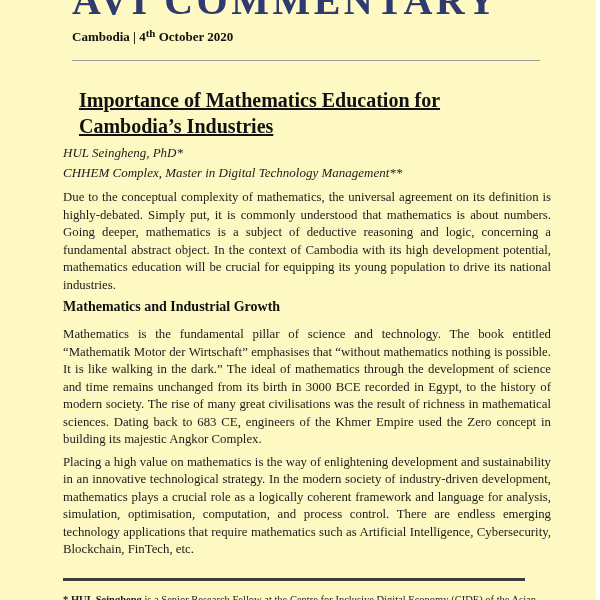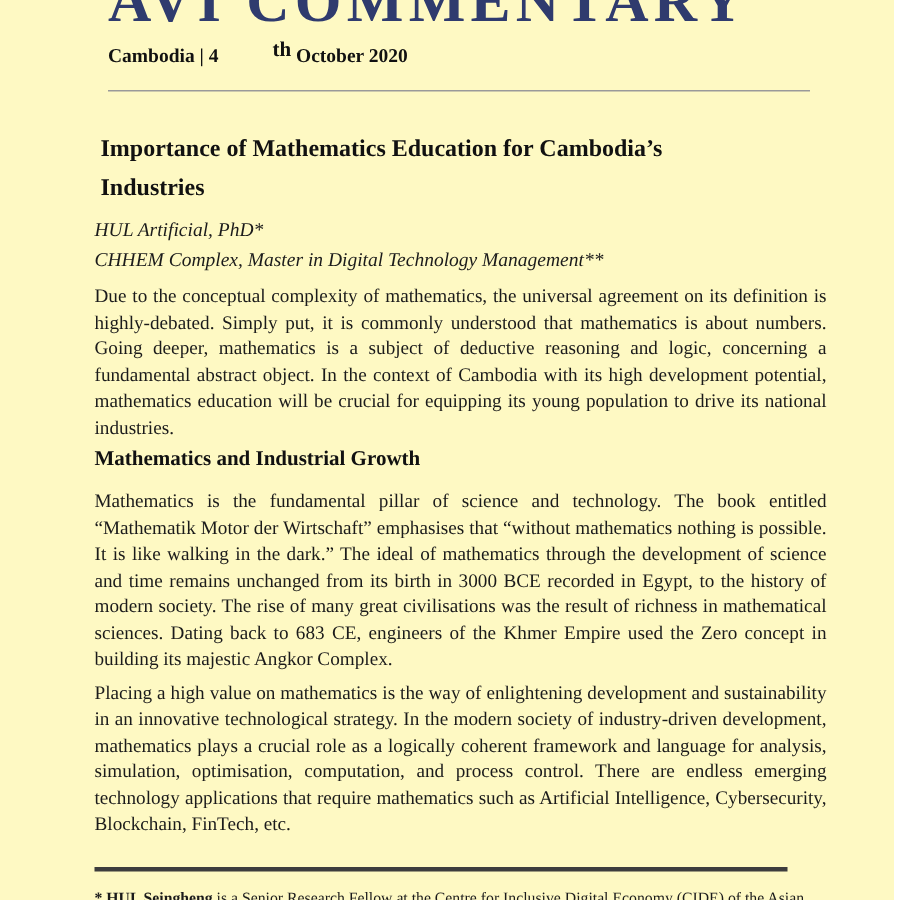--- a/index.html
+++ b/index.html
@@ -24,40 +24,40 @@
     white-space: nowrap;
   }
 
   .dateline {
     margin: 8px 0 0 9px;
     font-size: 13px;
     font-weight: bold;
     color: #111111;
   }
   .dateline sup {
-    font-size: 14px;
+    font-size: 11px;
     line-height: 0;
     vertical-align: 4px;
-    margin-left: 36px;
   }
 
   .rule-thin {
     margin: 15px 0 0 9px;
     width: 468px;
     height: 0;
     border-top: 1px solid #9a9a9a;
   }
 
   .article-title {
-    margin: 26px 0 0 4px;
+    margin: 26px 0 0 16px;
     width: 430px;
-    font-size: 16px;
+    font-size: 20px;
     line-height: 26px;
     font-weight: bold;
     color: #111111;
+    text-decoration: underline;
   }
 
   .authors {
     margin: 4px 0 0 0;
     font-size: 13px;
     line-height: 20px;
     font-style: italic;
   }
 
   .body-para {
@@ -101,21 +101,21 @@
 
     <h1 class="masthead">AVI COMMENTARY</h1>
 
     <div class="dateline"><span>Cambodia | 4</span><sup>th</sup><span> October 2020</span></div>
 
     <div class="rule-thin"></div>
 
     <h2 class="article-title">Importance of Mathematics Education for Cambodia’s Industries</h2>
 
     <div class="authors">
-      <div>HUL Artificial, PhD*</div>
+      <div>HUL Seingheng, PhD*</div>
       <div>CHHEM Complex, Master in Digital Technology Management**</div>
     </div>
 
     <p class="body-para p1">Due to the conceptual complexity of mathematics, the universal agreement on its definition is highly-debated. Simply put, it is commonly understood that mathematics is about numbers. Going deeper, mathematics is a subject of deductive reasoning and logic, concerning a fundamental abstract object. In the context of Cambodia with its high development potential, mathematics education will be crucial for equipping its young population to drive its national industries.</p>
 
     <h3 class="section-heading">Mathematics and Industrial Growth</h3>
 
     <p class="body-para p2">Mathematics is the fundamental pillar of science and technology. The book entitled “Mathematik Motor der Wirtschaft” emphasises that “without mathematics nothing is possible. It is like walking in the dark.” The ideal of mathematics through the development of science and time remains unchanged from its birth in 3000 BCE recorded in Egypt, to the history of modern society. The rise of many great civilisations was the result of richness in mathematical sciences. Dating back to 683 CE, engineers of the Khmer Empire used the Zero concept in building its majestic Angkor Complex.</p>
 
     <p class="body-para p3">Placing a high value on mathematics is the way of enlightening development and sustainability in an innovative technological strategy. In the modern society of industry-driven development, mathematics plays a crucial role as a logically coherent framework and language for analysis, simulation, optimisation, computation, and process control. There are endless emerging technology applications that require mathematics such as Artificial Intelligence, Cybersecurity, Blockchain, FinTech, etc.</p>

